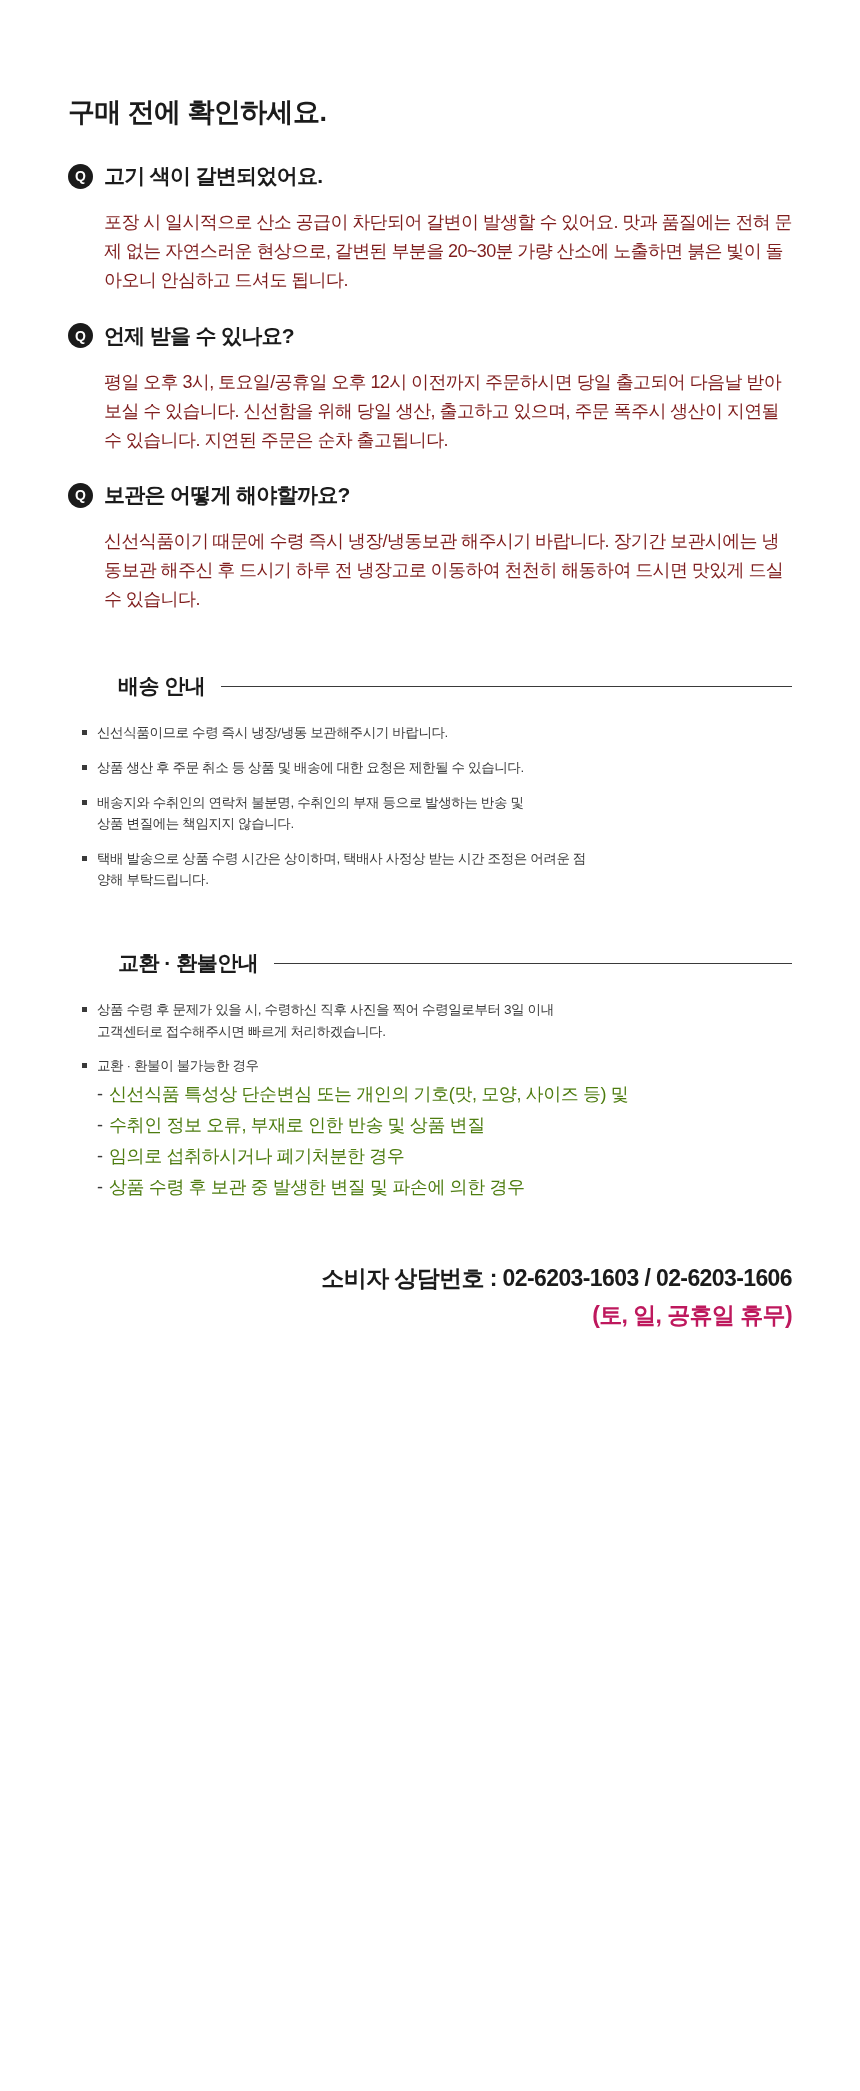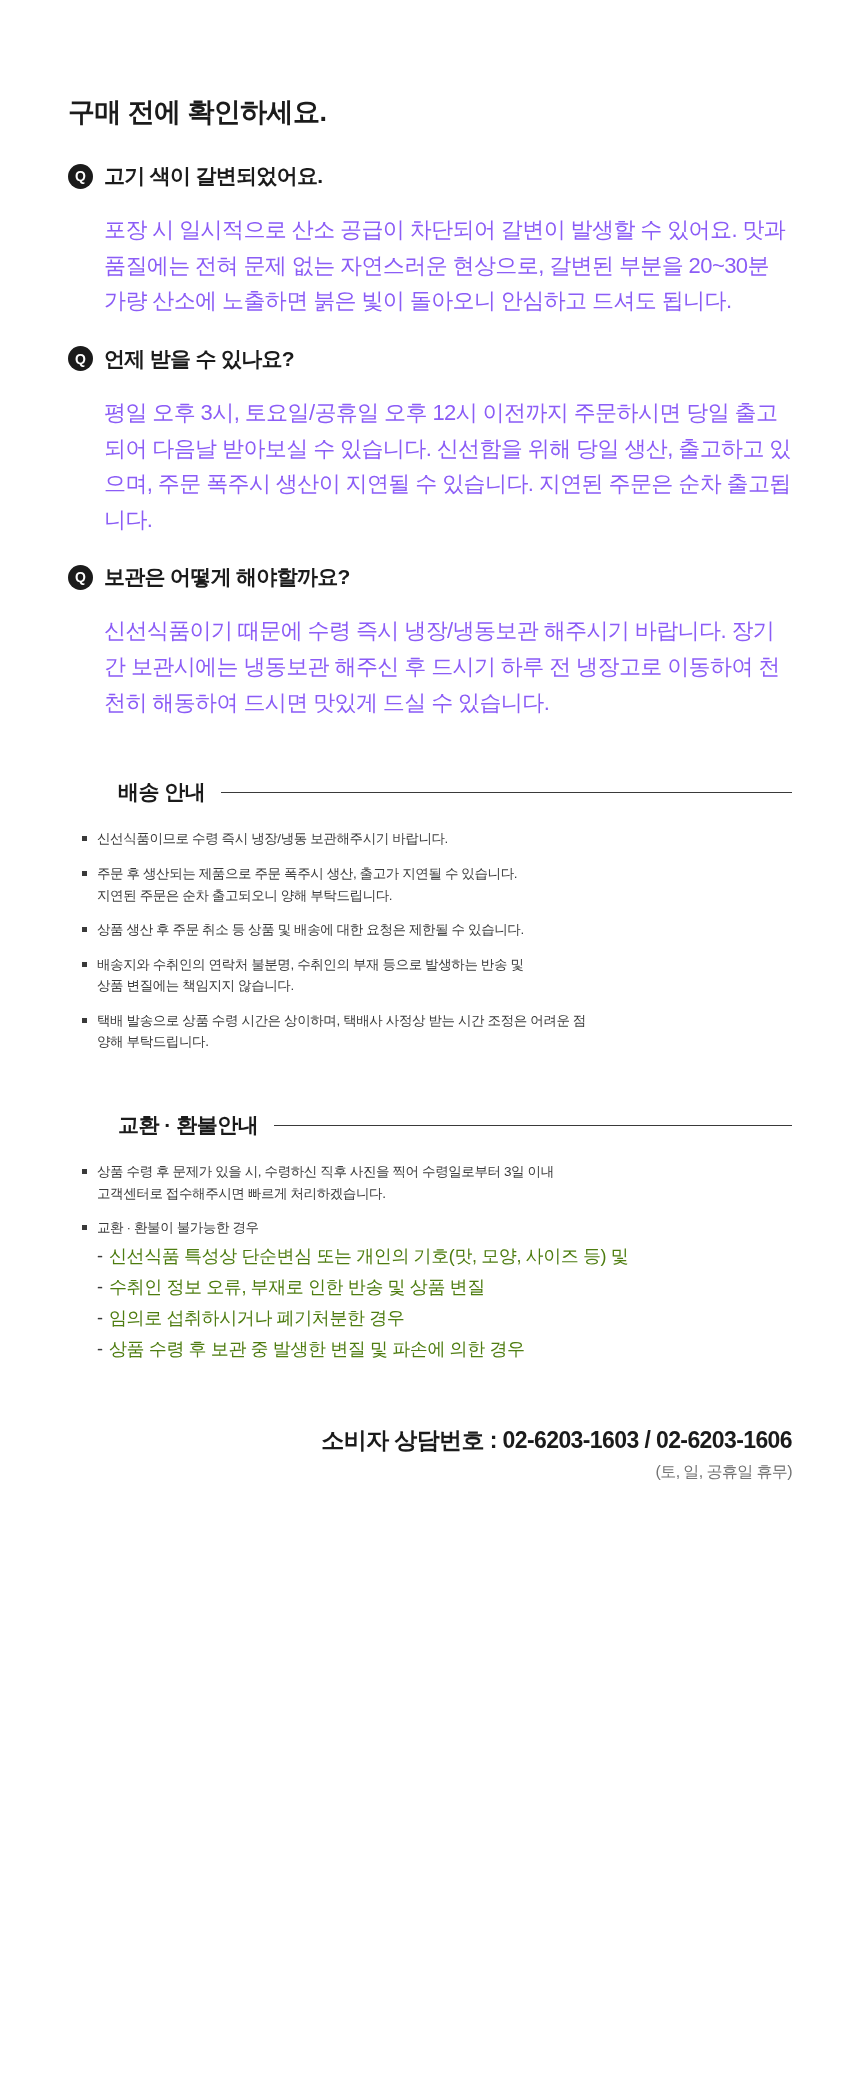--- a/index.html
+++ b/index.html
@@ -54,24 +54,24 @@
     flex: 0 0 auto;
     line-height: 1;
   }
   .faq-q-text {
     font-size: 21px;
     font-weight: bold;
     letter-spacing: -0.7px;
     color: #1b1b1b;
   }
   .faq-a {
-    font-size: 22px;
+    font-size: 18px;
     line-height: 1.62;
     letter-spacing: -0.6px;
-    color: #8b5cf6;
+    color: #7f1d1d;
     padding-left: 36px;
   }
 
   
   .section {
     margin-top: 58px;
   }
   .section-head {
     display: flex;
     align-items: center;
@@ -150,24 +150,24 @@
     text-align: right;
   }
   .contact-line1 {
     font-size: 23px;
     font-weight: bold;
     letter-spacing: -0.6px;
     color: #1b1b1b;
     margin-bottom: 6px;
   }
   .contact-line2 {
-    font-size: 16px;
-    font-weight: normal;
-    letter-spacing: -0.6px;
-    color: #737373;
+    font-size: 23px;
+    font-weight: bold;
+    letter-spacing: -0.6px;
+    color: #be185d;
   }
 
   
   .notice-box {
     margin: 30px 0 60px 0;
     border: 1px solid #8e8e8e;
     padding: 26px 20px 24px 20px;
     text-align: center;
   }
   .notice-main {
@@ -215,22 +215,20 @@
     <p class="faq-a">신선식품이기 때문에 수령 즉시 냉장/냉동보관 해주시기 바랍니다. 장기간 보관시에는 냉동보관 해주신 후 드시기 하루 전 냉장고로 이동하여 천천히 해동하여 드시면 맛있게 드실 수 있습니다.</p>
   </div>
 
   <section class="section">
     <div class="section-head">
       <h2>배송 안내</h2>
       <span class="section-rule"></span>
     </div>
     <ul class="bullets">
       <li>신선식품이므로 수령 즉시 냉장/냉동 보관해주시기 바랍니다.</li>
-      <li style="white-space: pre-line;">주문 후 생산되는 제품으로 주문 폭주시 생산, 출고가 지연될 수 있습니다.
-지연된 주문은 순차 출고되오니 양해 부탁드립니다.</li>
       <li>상품 생산 후 주문 취소 등 상품 및 배송에 대한 요청은 제한될 수 있습니다.</li>
       <li style="white-space: pre-line;">배송지와 수취인의 연락처 불분명, 수취인의 부재 등으로 발생하는 반송 및
 상품 변질에는 책임지지 않습니다.</li>
       <li style="white-space: pre-line;">택배 발송으로 상품 수령 시간은 상이하며, 택배사 사정상 받는 시간 조정은 어려운 점
 양해 부탁드립니다.</li>
     </ul>
   </section>
 
   <section class="section">
     <div class="section-head">

